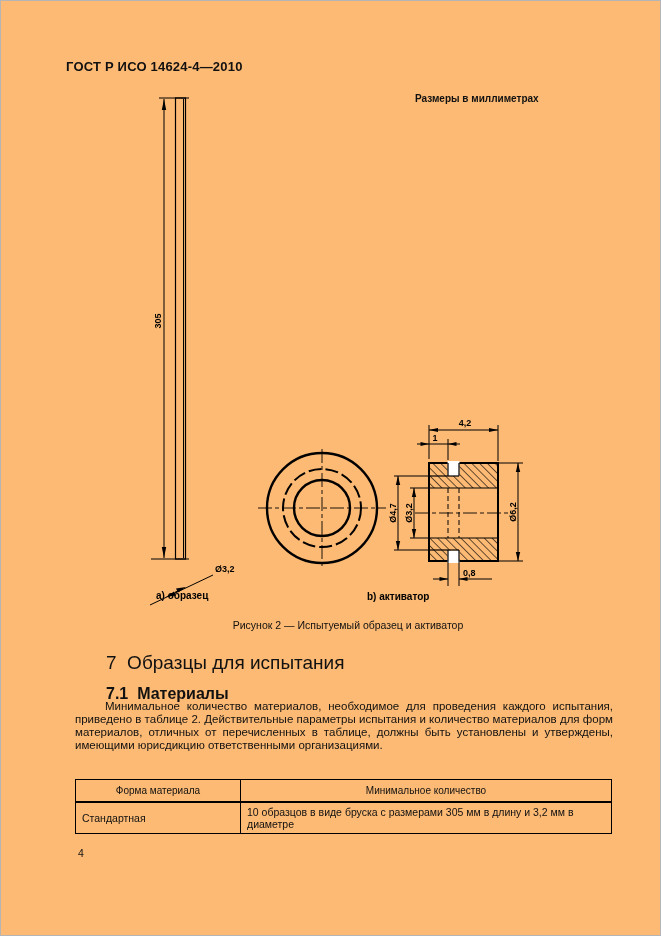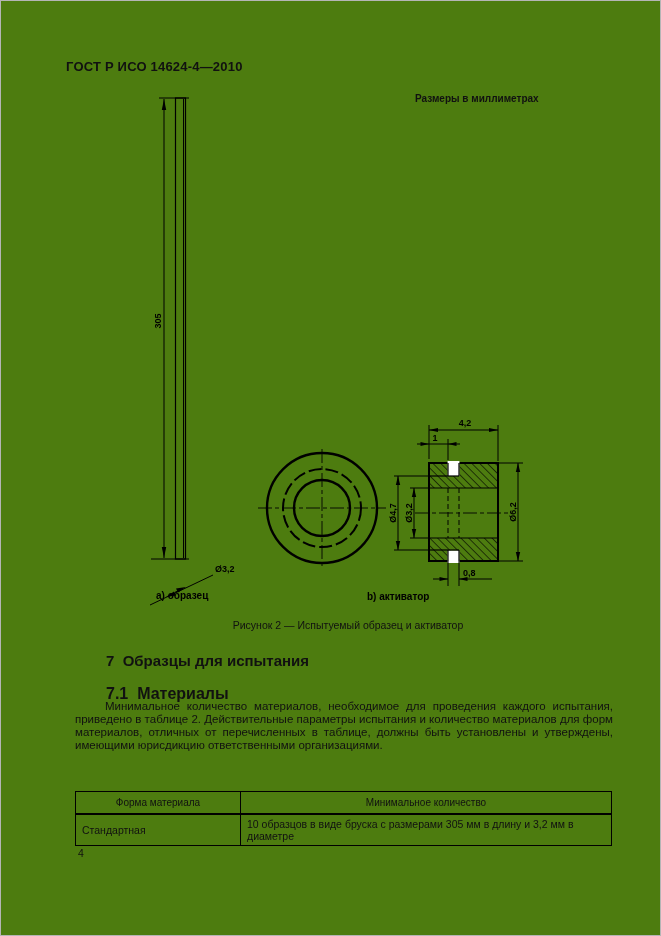--- a/index.html
+++ b/index.html
@@ -1,45 +1,45 @@
 <!DOCTYPE html>
 <html><head>
 <meta charset="utf-8">
 <style>
   html,body{margin:0;padding:0;background:#e8e8e8;}
   .page{
-    position:relative;width:659px;height:934px;background:#4d7c0f;
+    position:relative;width:659px;height:934px;background:#fdba74;
     border:1px solid #b5b5b5;overflow:hidden;
     font-family:"Liberation Sans", sans-serif;color:#111;
   }
   .doc-header{position:absolute;left:65px;top:58px;font-size:13px;font-weight:bold;letter-spacing:.2px;}
   .units-note{position:absolute;left:414px;top:92px;font-size:10px;font-weight:bold;}
   .fig-svg{position:absolute;left:0;top:85px;}
   .fig-svg line,.fig-svg path.o,.fig-svg rect.o,.fig-svg circle{stroke:#000;fill:none;}
   .fig-svg .w1{stroke-width:1;}
   .fig-svg .w12{stroke-width:1.2;}
   .fig-svg .w2{stroke-width:2;}
   .fig-svg .w24{stroke-width:2.4;}
   .fig-svg .dashhid{stroke-dasharray:5 3;stroke-width:1;}
   .fig-svg .cline{stroke-dasharray:14 3 4 3;stroke-width:.9;}
   .fig-svg .mcirc{stroke-dasharray:13 4;}
   .fig-svg text{fill:#000;font-family:"Liberation Sans",sans-serif;}
   .fig-svg .dim{font-size:9px;font-weight:bold;}
   .fig-svg .flab{font-size:10px;font-weight:bold;}
   .fig-svg .arr{fill:#000;stroke:none;}
   .fig-svg .wfill{fill:#fff;stroke:none;}
   .fig-caption{position:absolute;left:87px;top:618px;width:520px;text-align:center;font-size:10.5px;}
-  .sec-heading{position:absolute;left:105px;top:651px;font-size:15px;font-weight:bold;white-space:pre;}
+  .sec-heading{position:absolute;left:105px;top:651px;font-size:19px;font-weight:normal;white-space:pre;}
   .sec-subheading{position:absolute;left:105px;top:684px;font-size:16px;font-weight:bold;white-space:pre;}
   .body-par{position:absolute;left:74px;top:699px;width:538px;font-size:11.5px;line-height:13px;
     text-align:justify;text-indent:30px;}
   .tbl-label{position:absolute;left:74px;top:760px;width:538px;font-size:10px;}
   .tbl-label .sp{letter-spacing:2.5px;}
   .data-table{position:absolute;left:74px;top:778px;width:537px;border-collapse:collapse;
-    font-size:10.5px;margin-top:12px;}
+    font-size:10.5px;}
   .data-table th{border:1.4px solid #000;border-bottom:2px solid #000;font-weight:normal;
     text-align:center;padding:5px 4px;font-size:10px;}
   .data-table td{border:1px solid #000;border-top:none;padding:2.5px 6px 3.5px 6px;}
   .data-table .c1{width:152px;}
   .page-num{position:absolute;left:77px;top:846px;font-size:10.5px;}
 </style>
 </head>
 <body>
 
 <div class="page">

